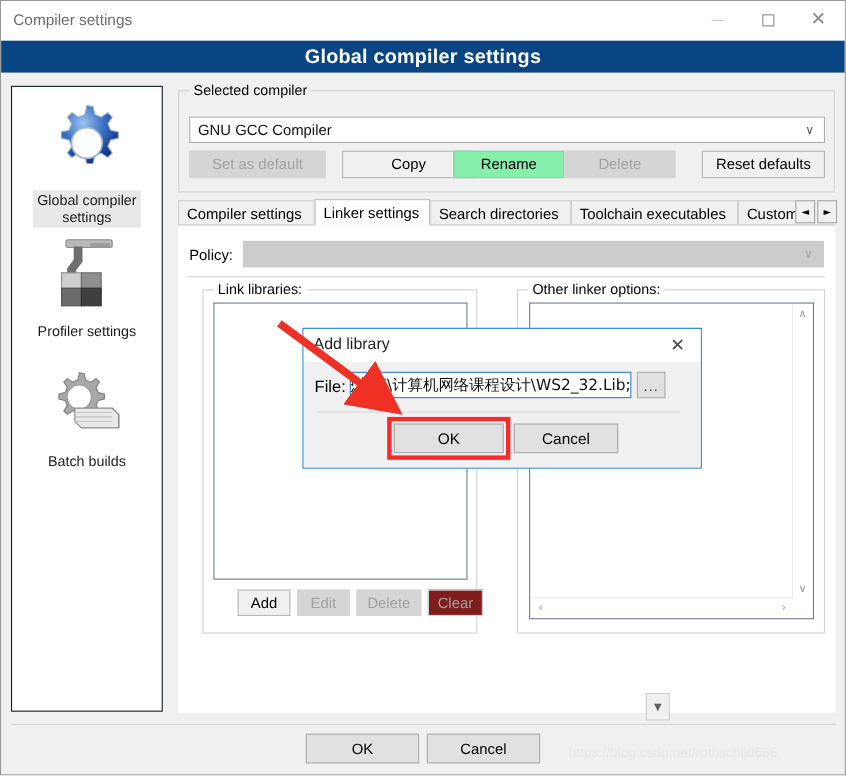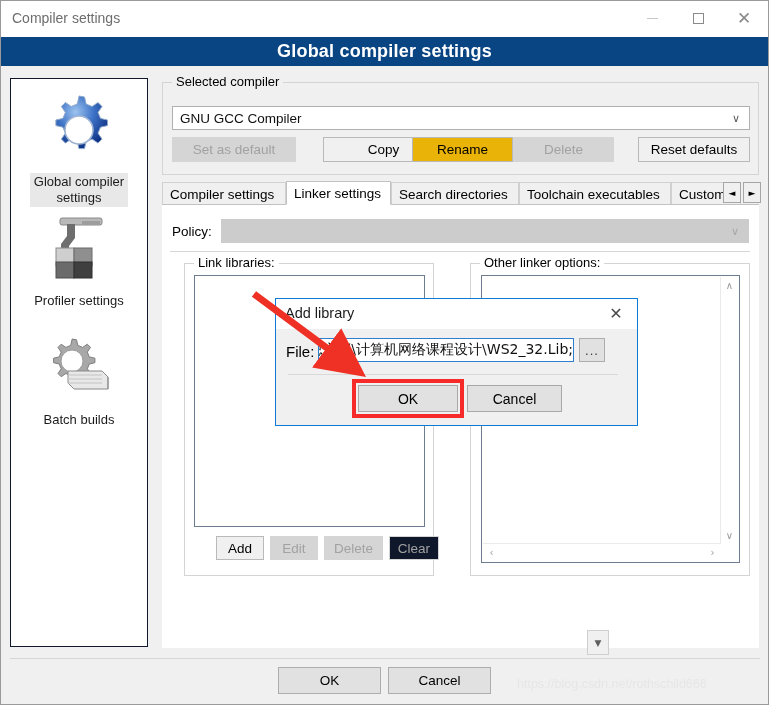--- a/index.html
+++ b/index.html
@@ -164,22 +164,22 @@
     box-sizing: border-box;
     display: flex;
     align-items: center;
     justify-content: center;
     font-size: 13.5px;
     color: #000000;
     user-select: none;
   }
 
   #btn-setdefault { left: 9px;   top: 54px; width: 124px; height: 25px; background:#d5d5d5; border-color:#d5d5d5; color:#a2a2a2;}
-  #btn-copy       { left: 160px; top: 54px; width: 121px; height: 25px; background:#f0f0f0; border-color:#b9b9b9;}
-  #btn-rename     { left: 249px; top: 54px; width: 101px; height: 25px; background:#eab308; border-color:#b9b9b9;}
+  #btn-copy       { left: 148px; top: 54px; width: 121px; height: 25px; background:#f0f0f0; border-color:#b9b9b9;}
+  #btn-rename     { left: 249px; top: 54px; width: 101px; height: 25px; background:#86efac; border-color:#b9b9b9;}
   #btn-delete     { left: 350px; top: 54px; width: 101px; height: 25px; background:#d5d5d5; border-color:#d5d5d5; color:#a2a2a2;}
   #btn-resetdef   { left: 475px; top: 54px; width: 112px; height: 25px; background:#f0f0f0; border-color:#b9b9b9;}
 
   
   #tabstrip {
     position: absolute;
     left: 5px; top: 108px;
     width: 597px; height: 24px;
   }
   .tab {
@@ -259,21 +259,21 @@
     position: absolute; left: 9px; top: 11px;
     width: 231px; height: 252px;
     background: #ffffff;
     border: 1px solid #6d7c8f;
     box-sizing: border-box;
   }
   .libbtn { position: absolute; height: 24px; }
   #lib-add    { left: 31px;  top: 272px; width: 48px;  background:#f0f0f0; border-color:#b9b9b9;}
   #lib-edit   { left: 85px;  top: 272px; width: 48px;  background:#d5d5d5; border-color:#d5d5d5; color:#a2a2a2;}
   #lib-delete { left: 139px; top: 272px; width: 59px;  background:#d5d5d5; border-color:#d5d5d5; color:#a2a2a2;}
-  #lib-clear  { left: 204px; top: 272px; width: 50px;  background:#0f172a; border-color:#d5d5d5; color:#a2a2a2;}
+  #lib-clear  { left: 204px; top: 272px; width: 50px;  background:#7f1d1d; border-color:#d5d5d5; color:#a2a2a2;}
   #lib-copyto { left: 85px;  top: 304px; width: 146px; height: 24px; background:#d5d5d5; border-color:#d5d5d5; color:#a2a2a2;}
 
   
   #move-down {
     position: absolute;
     left: 425px; top: 425px;
     width: 22px; height: 25px;
     background: #f0f0f0;
     border: 1px solid #cfcfcf;
     box-sizing: border-box;

